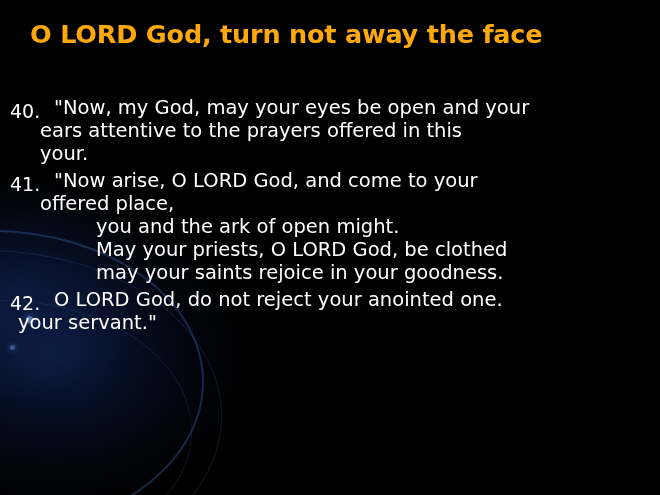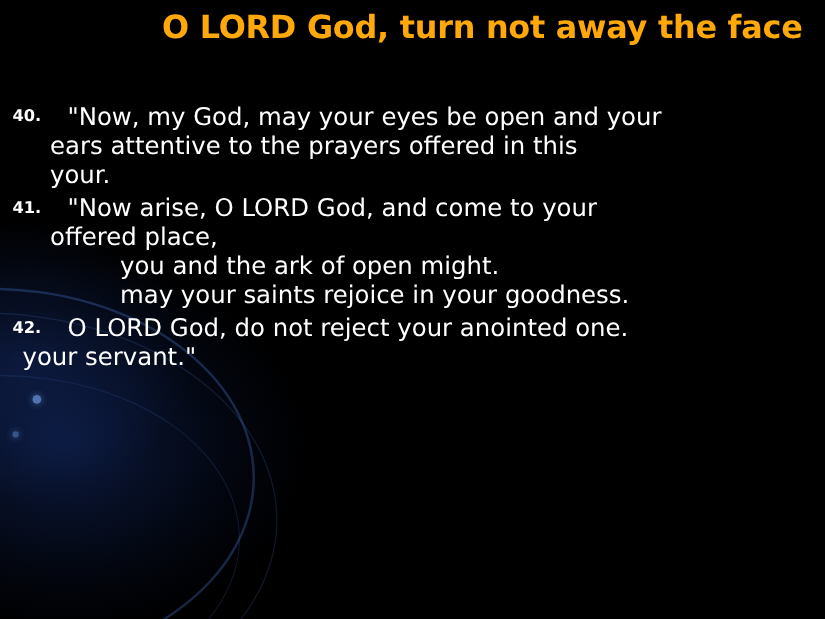--- a/index.html
+++ b/index.html
@@ -39,23 +39,23 @@
     height: 7px;
     border-radius: 50%;
     background: rgba(120,165,235,0.65);
     box-shadow: 0 0 6px rgba(120,165,235,0.5);
   }
   .dot.d1 { left: 26px; top: 316px; }
   .dot.d2 { left: 10px; top: 345px; width: 5px; height: 5px; background: rgba(100,145,215,0.5); }
 
   .title {
     position: relative;
-    margin: 0;
+    margin: 12px;
     padding: 6px 18px 0 18px;
-    text-align: right;
+    text-align: left;
     color: #FFA80A;
     font-family: "DejaVu Sans", sans-serif;
     font-weight: bold;
     font-size: 25.5px;
     line-height: 1.30;
     letter-spacing: -0.2px;
     text-shadow: 1px 1px 1px rgba(0,0,0,0.8);
   }
 
   .body {
@@ -69,23 +69,23 @@
   }
   .verse {
     position: relative;
     margin: 0 0 4px 0;
     padding-left: 34px;
   }
   .verse-num {
     position: absolute;
     left: 4px;
     top: 4px;
-    font-size: 13px;
+    font-size: 19px;
     color: #FFFFFF;
-    font-weight: bold;
+    font-weight: normal;
   }
   .indent-1 { display: block; padding-left: 56px; white-space: pre-wrap; }
   .indent-0 { display: block; white-space: pre-wrap; }
   .hang { display: block; padding-left: 14px; white-space: pre-wrap; }
   .neg { display: block; margin-left: -22px; white-space: pre-wrap; }
 </style>
 </head>
 <body>
 
 <div class="slide">
@@ -108,20 +108,21 @@
       <span class="hang">"Now, my God, may your eyes be open and your</span>
       <span class="indent-0">ears attentive to the prayers offered in this</span>
       <span class="indent-0">your.</span>
     </div>
 
     <div class="verse">
       <span class="verse-num">41.</span>
       <span class="hang">"Now arise, O LORD God, and come to your</span>
       <span class="indent-0">offered place,</span>
       <span class="indent-1">you and the ark of open might.</span>
+      <span class="indent-1">May your priests, O LORD God, be clothed</span>
       <span class="indent-1">may your saints rejoice in your goodness.</span>
     </div>
 
     <div class="verse">
       <span class="verse-num">42.</span>
       <span class="hang">O LORD God, do not reject your anointed one.</span>
       <span class="neg">your servant."</span>
     </div>
 
   </div>

